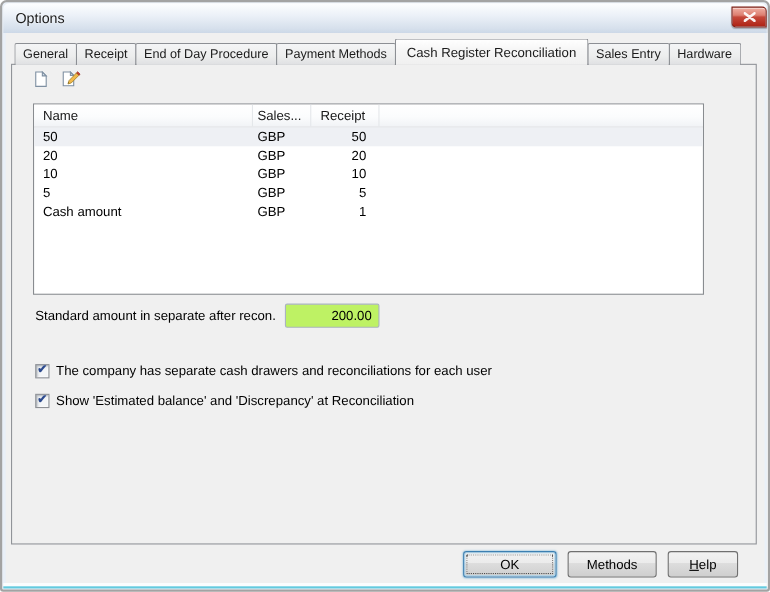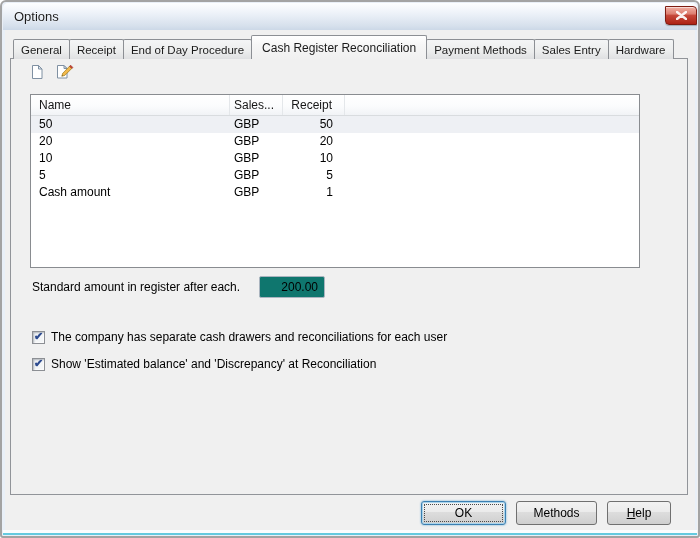--- a/index.html
+++ b/index.html
@@ -88,22 +88,22 @@
   .lv-h.col-factor { justify-content:flex-end; }
   .lv-filler { flex:1; border-right:none; }
   .lv-row { display:flex; height:17px; line-height:17px; color:#000; }
   .lv-row.selected { background:#eef0f4; }
   .lv-row .cell { display:block; height:17px; }
   .cell.col-factor { text-align:right; }
 
   
   .std-label { position:absolute; left:30px; top:278px; font-size:12px; color:#000; z-index:2; }
   .std-input {
-    position:absolute; left:257px; top:274px; width:66px; height:22px; z-index:2;
-    border:1px solid #aab4bf; border-radius:2px; background:#0f766e;
+    position:absolute; left:257px; top:274px; width:86px; height:22px; z-index:2;
+    border:1px solid #aab4bf; border-radius:2px; background:#bef264;
     font-family:"Liberation Sans", sans-serif; font-size:12px; color:#000;
     text-align:right; padding-right:6px;
   }
 
   
   .check-row { position:absolute; left:30px; display:flex; align-items:center; z-index:2; }
   .check-row.first { top:328px; } .check-row.second { top:355px; }
   .checkbox {
     width:13px; height:13px; border:1px solid #8c8f94; background:#f3f5f7;
     box-shadow:inset 1px 1px 2px rgba(90,100,110,.45), inset -1px -1px 1px #fff;
@@ -143,22 +143,22 @@
 
   <div class="client"></div>
   <div class="frame-side left"></div>
   <div class="frame-side right"></div>
   <div class="frame-bottom"></div>
 
   <div class="tabbar">
     <div class="tab">General</div>
     <div class="tab">Receipt</div>
     <div class="tab">End of Day Procedure</div>
+    <div class="tab">Payment Methods</div>
     <div class="tab active">Cash Register Reconciliation</div>
-    <div class="tab">Payment Methods</div>
     <div class="tab">Sales Entry</div>
     <div class="tab">Hardware</div>
   </div>
 
   <div class="panel"></div>
 
   <div class="tool-btn tool-new">
     <svg width="16" height="16" viewBox="0 0 16 16">
       <path d="M3.5 1.5 h6 l3.5 3.5 v9.5 h-9.5 z" fill="#ffffff" stroke="#7f90a2"></path>
       <path d="M9.5 1.5 v3.5 h3.5 z" fill="#dde6f0" stroke="#7f90a2"></path>
@@ -201,21 +201,21 @@
       <span class="cell col-curr">GBP</span>
       <span class="cell col-factor">5</span>
     </div>
     <div class="lv-row">
       <span class="cell col-name">Cash amount</span>
       <span class="cell col-curr">GBP</span>
       <span class="cell col-factor">1</span>
     </div>
   </div>
 
-  <div class="std-label">Standard amount in register after each.</div>
+  <div class="std-label">Standard amount in separate after recon.</div>
   <input class="std-input" type="text" value="200.00" style="">
 
   <div class="check-row first">
     <span class="checkbox">
       <span class="checkmark">✔</span>
     </span>
     <span class="check-label">The company has separate cash drawers and reconciliations for each user</span>
   </div>
   <div class="check-row second">
     <span class="checkbox">

